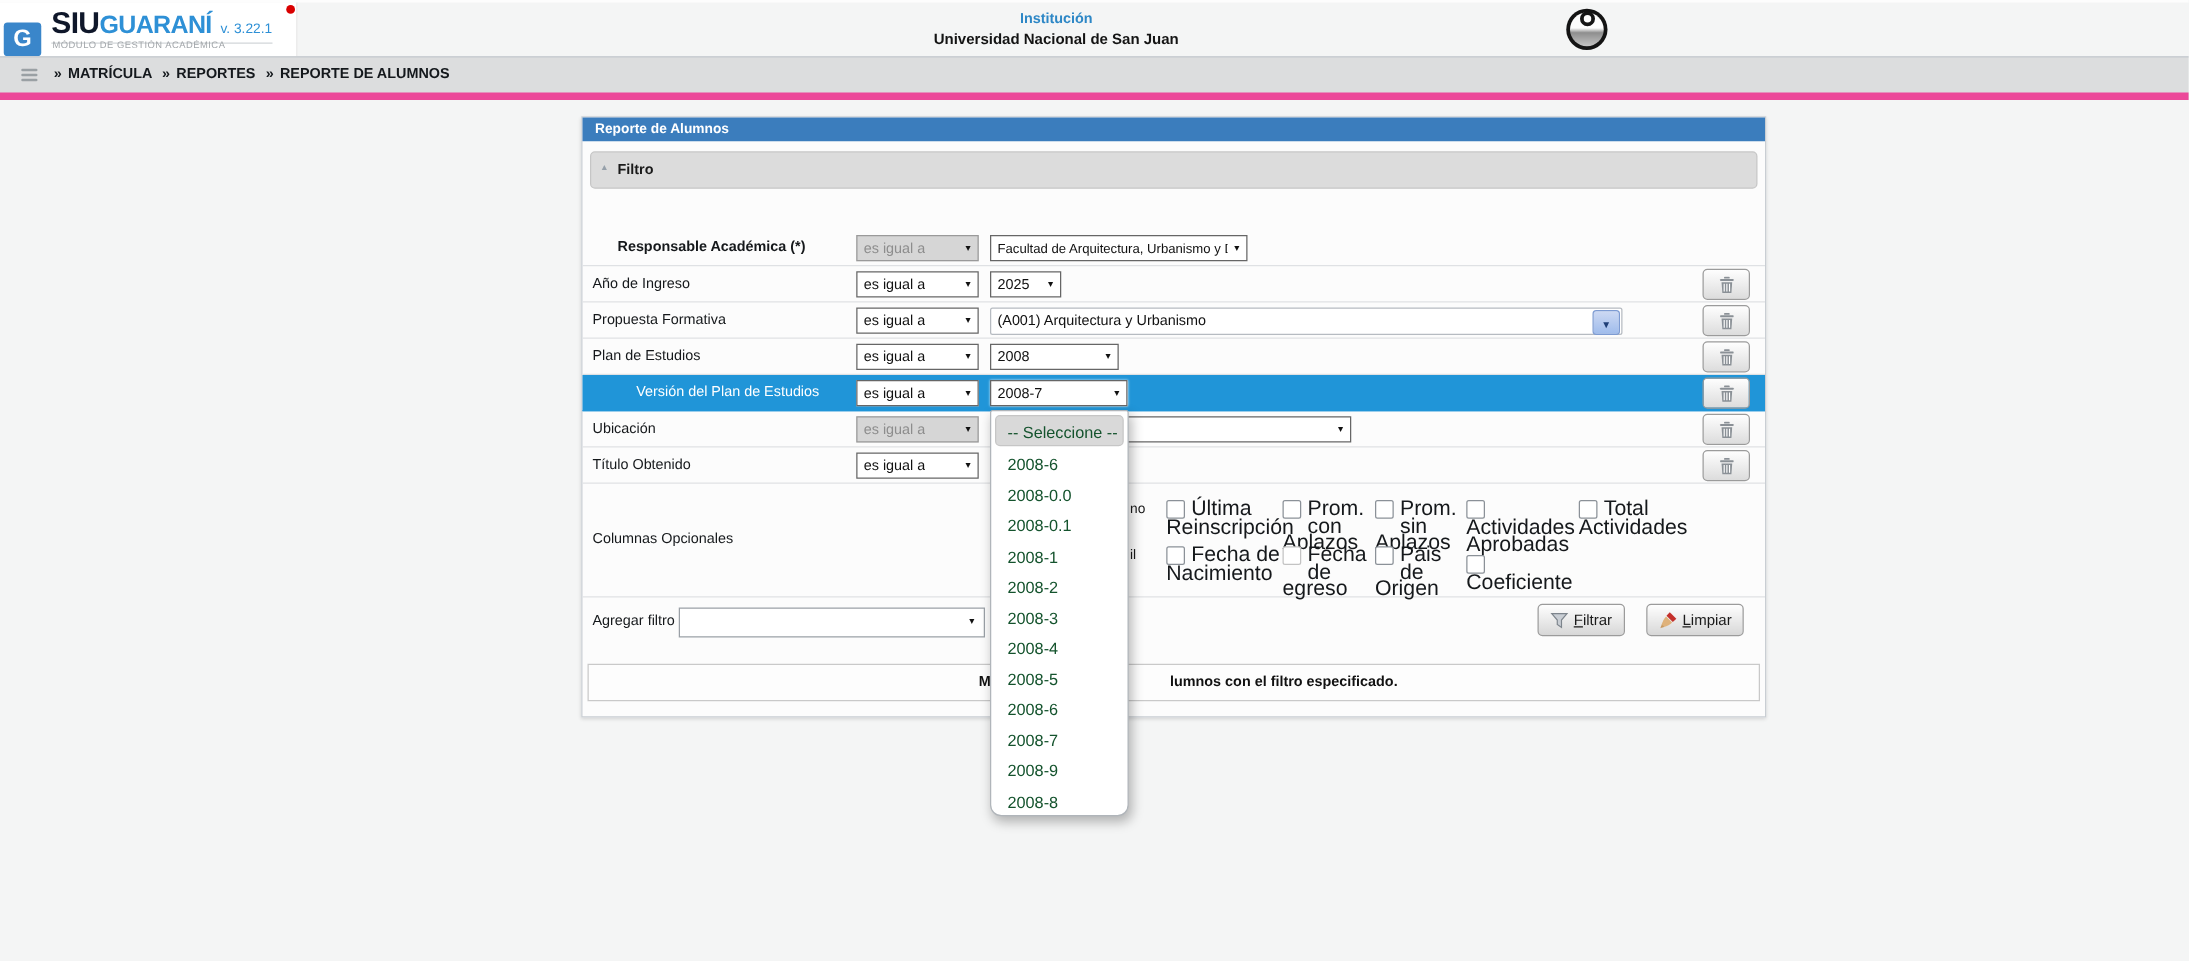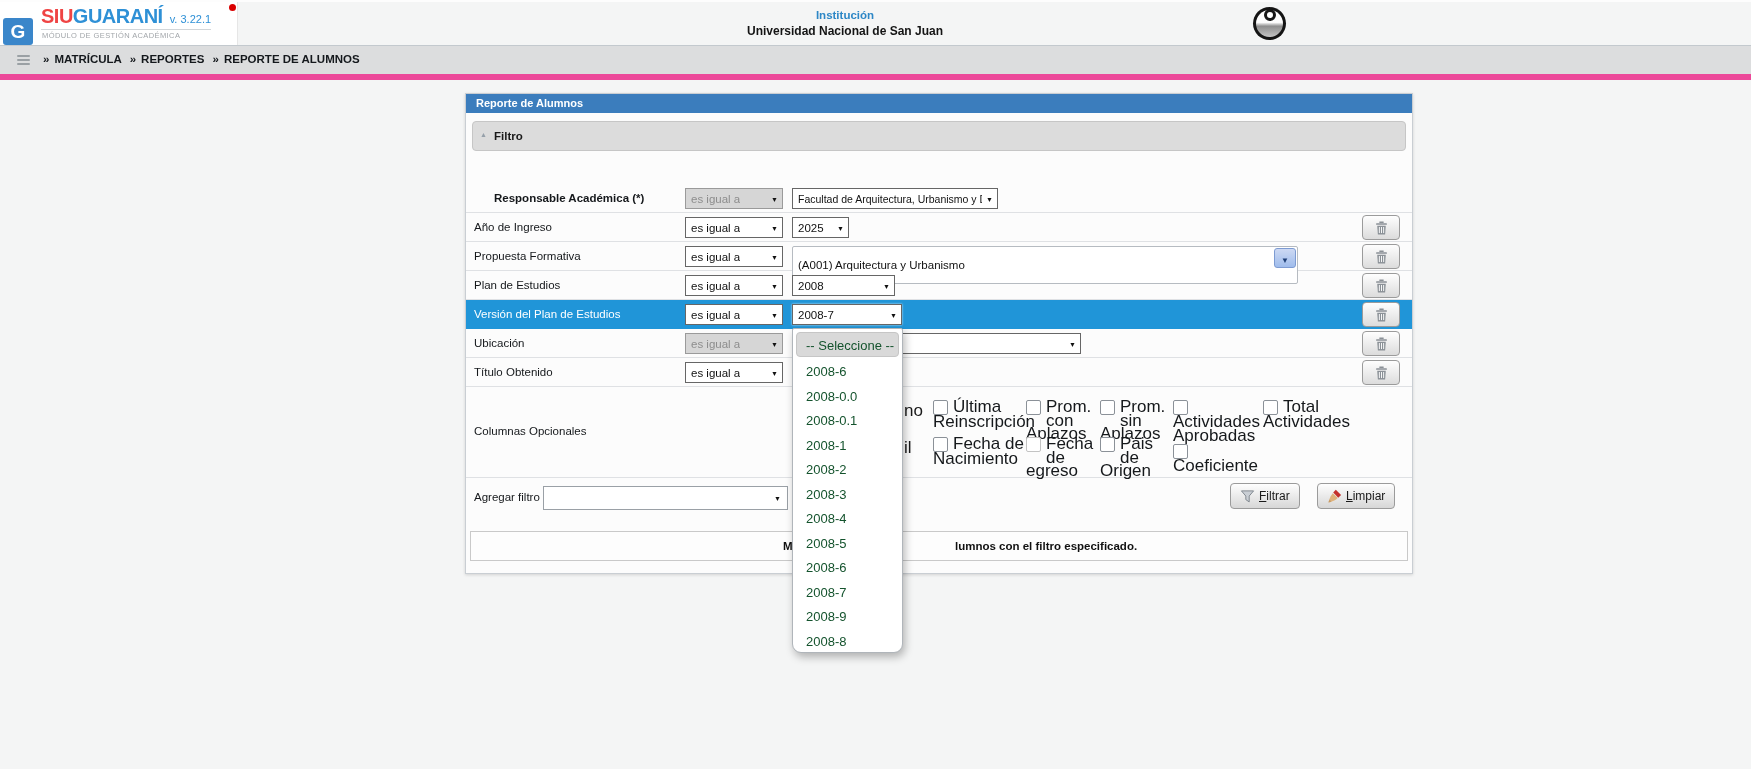--- a/index.html
+++ b/index.html
@@ -6,21 +6,21 @@
   body{width:1751px;height:769px;position:relative;background:#f4f5f5;
        font-family:"Liberation Sans",sans-serif;overflow:hidden;color:#15181b;}
 
   
   .app-header{position:absolute;left:0;top:0;width:1751px;height:45px;background:#f4f5f5;border-top:2px solid #fdfdfd;}
   .logo{position:absolute;left:0;top:0;width:237px;height:46px;background:#fff;
         border-right:1px solid #e6e6e6;border-bottom:1px solid #e0e0e0;cursor:pointer;}
   .g-badge{position:absolute;left:3px;top:16px;width:30px;height:27px;background:#3a86ca;border-radius:3px;
            color:#fff;font-weight:bold;font-size:19px;text-align:center;line-height:27px;}
   .brand-line{position:absolute;left:41px;top:3px;border-bottom:1px solid #d2d6d9;padding-bottom:1px;white-space:nowrap;}
-  .brand-siu{color:#ef4444;font-weight:bold;font-size:20px;letter-spacing:-0.5px;}
+  .brand-siu{color:#0f172a;font-weight:bold;font-size:24px;letter-spacing:-0.5px;}
   .brand-guarani{color:#2e90d6;font-weight:bold;font-size:20px;letter-spacing:-0.5px;}
   .brand-version{color:#2e90d6;font-size:11px;margin-left:7px;}
   .logo-subtitle{position:absolute;left:42px;top:29px;font-size:7.5px;color:#a2a6aa;letter-spacing:0.4px;}
   .red-dot{position:absolute;left:229px;top:2px;width:7px;height:7px;border-radius:50%;background:#d90000;}
   .institution{position:absolute;left:0;top:7px;width:1690px;text-align:center;}
   .inst-label{font-size:11.5px;font-weight:bold;color:#2d87c6;}
   .inst-name{font-size:12px;font-weight:bold;color:#141414;margin-top:3px;}
   .seal{position:absolute;left:1253px;top:5px;width:33px;height:33px;border-radius:50%;background:#141414;}
   .seal::before{content:"";position:absolute;inset:3px;border-radius:50%;
     background:linear-gradient(180deg,#fdfdfd 0%,#fdfdfd 46%,#8e8e8e 60%,#c4c4c4 100%);}
@@ -48,53 +48,53 @@
 
   .thead{position:absolute;left:6px;top:70px;width:934px;height:20px;background:#edf0f4;font-size:11px;font-weight:bold;}
   .thead span{position:absolute;top:0;line-height:20px;}
   .th-columna{left:62px;} .th-distinguir{left:165px;} .th-condicion{left:244px;} .th-valor{left:512px;}
 
   .frow{position:absolute;left:0;width:946px;height:29px;border-bottom:1px solid #dfe1e4;box-sizing:border-box;}
   .r1{top:90px;} .r2{top:119px;} .r3{top:148px;} .r4{top:177px;} .r5{top:206px;} .r6{top:235px;} .r7{top:264px;}
   .frow .flabel{position:absolute;left:8px;top:50%;transform:translateY(-50%);font-size:11.5px;white-space:nowrap;}
   .flabel.bold{font-weight:bold;padding-left:20px;}
   .frow.active{background:#2095d8;border-bottom-color:#2095d8;}
-  .frow.active .flabel{color:#fff;}
+  .frow.active .flabel{color:#fff;margin-left:35px;}
 
   .sel{position:absolute;top:4px;height:21px;background:#fff;border:1px solid #666;box-sizing:border-box;cursor:pointer;}
   .sel .sel-text{position:absolute;left:5px;top:50%;transform:translateY(-50%);font-size:11.5px;color:#111;
                  white-space:nowrap;overflow:hidden;max-width:calc(100% - 20px);}
   .sel .arrow{position:absolute;right:4px;top:50%;transform:translateY(-50%);font-size:7px;color:#111;}
   .sel.cond{left:219px;width:98px;}
   .sel.disabled{background:#d6d6d6;border-color:#9a9a9a;}
   .sel.disabled .sel-text{color:#8d8d8d;}
   .sel.val{left:326px;}
   .r1 .sel.val{width:206px;} .r1 .sel.val .sel-text{font-size:10.5px;}
   .r2 .sel.val{width:57px;}
   .r4 .sel.val{width:103px;}
   .r5 .sel.val{width:110px;box-shadow:0 0 2px rgba(255,255,255,.8);}
   .r6 .sel.val{width:289px;}
   
-  .sel.chosen{left:326px;width:506px;height:38px;border:1px solid #b6bbc1;border-radius:2px;}
+  .sel.chosen{left:326px;width:506px;height:22px;border:1px solid #b6bbc1;border-radius:2px;}
   .sel.chosen .sel-text{font-size:11.5px;}
   .arrow-box{position:absolute;right:1px;top:1px;width:20px;height:18px;border:1px solid #7d9bd2;border-radius:3px;
              background:linear-gradient(180deg,#cdd9f3,#9fbcec);text-align:center;}
   .arrow-box span{font-size:8px;color:#1f3f77;line-height:18px;font-weight:bold;}
 
   .trash{position:absolute;left:896px;top:2px;width:38px;height:25px;border:1px solid #9b9b9b;border-radius:4px;
          background:linear-gradient(180deg,#fefefe,#dcdcdc);cursor:pointer;padding:0;}
   .trash svg{display:block;margin:0 auto;}
 
   
   .opt-block{position:absolute;left:0;top:293px;width:946px;height:91px;border-bottom:1px solid #dfe1e4;box-sizing:border-box;}
   .opt-label{position:absolute;left:8px;top:38px;font-size:11.5px;}
   .cb-item{position:absolute;font-size:17px;line-height:13.5px;}
   .cb{float:left;width:13px;height:13px;border:1px solid #8b9198;background:#fff;margin-right:5px;border-radius:2px;cursor:pointer;}
   .cb.dim{border-color:#c3c3c3;}
-  .frag{position:absolute;font-size:17px;color:#1a1a1a;}
+  .frag{position:absolute;font-size:11px;color:#1a1a1a;}
   .c1a{left:467px;top:13px;width:92px;} .c1b{left:560px;top:13px;width:73px;}
   .c1c{left:634px;top:13px;width:73px;} .c1d{left:707px;top:13px;width:88px;} .c1e{left:797px;top:13px;width:84px;}
   .c2a{left:467px;top:50px;width:92px;} .c2b{left:560px;top:50px;width:73px;}
   .c2c{left:634px;top:50px;width:73px;} .c2d{left:707px;top:57px;width:98px;}
   .fr1{left:438px;top:14px;} .fr2{left:438px;top:51px;}
 
   
   .addf-label{position:absolute;left:8px;top:397px;font-size:11.5px;}
   .addf-select{position:absolute;left:77px;top:392px;width:245px;height:24px;background:#fff;
                border:1px solid #9aa0a6;box-sizing:border-box;cursor:pointer;}
@@ -104,21 +104,21 @@
        background:linear-gradient(180deg,#fefefe,#d7d7d7);cursor:pointer;font-size:12px;color:#1a1a1a;
        display:flex;align-items:center;gap:4px;padding:0 9px;font-family:inherit;}
   .btn-filtrar{left:764px;} .btn-limpiar{left:851px;}
   .btn .lbl{display:block;}
   .btn .lbl::first-letter{text-decoration:underline;}
 
   
   .msg-box{position:absolute;left:4px;top:437px;width:938px;height:30px;background:#fdfdfd;
            border:1px solid #c9c9c9;box-sizing:border-box;}
   .msg-frag{position:absolute;top:437px;height:30px;line-height:30px;font-size:11.5px;font-weight:bold;color:#111;}
-  .msg-left{left:317px;} .msg-right{left:449px;margin-left:40px;}
+  .msg-left{left:317px;} .msg-right{left:430px;margin-left:40px;}
 
   
   .vp-dropdown{position:absolute;left:792px;top:328px;width:111px;height:325px;background:#fff;
                border:1px solid #b0b5ba;border-radius:2px 2px 9px 9px;box-shadow:2px 4px 9px rgba(0,0,0,.28);
                z-index:60;box-sizing:border-box;overflow:hidden;}
   .dd-item{height:24.5px;line-height:24.5px;padding-left:13px;font-size:13px;color:#14532d;cursor:pointer;white-space:nowrap;}
   .dd-item.dd-selected{height:25px;line-height:25px;margin:3px;background:#d9d9d9;border:1px solid #c6c6c6;
                        border-radius:4px;padding-left:9px;box-sizing:border-box;}
 </style>
 </head>

